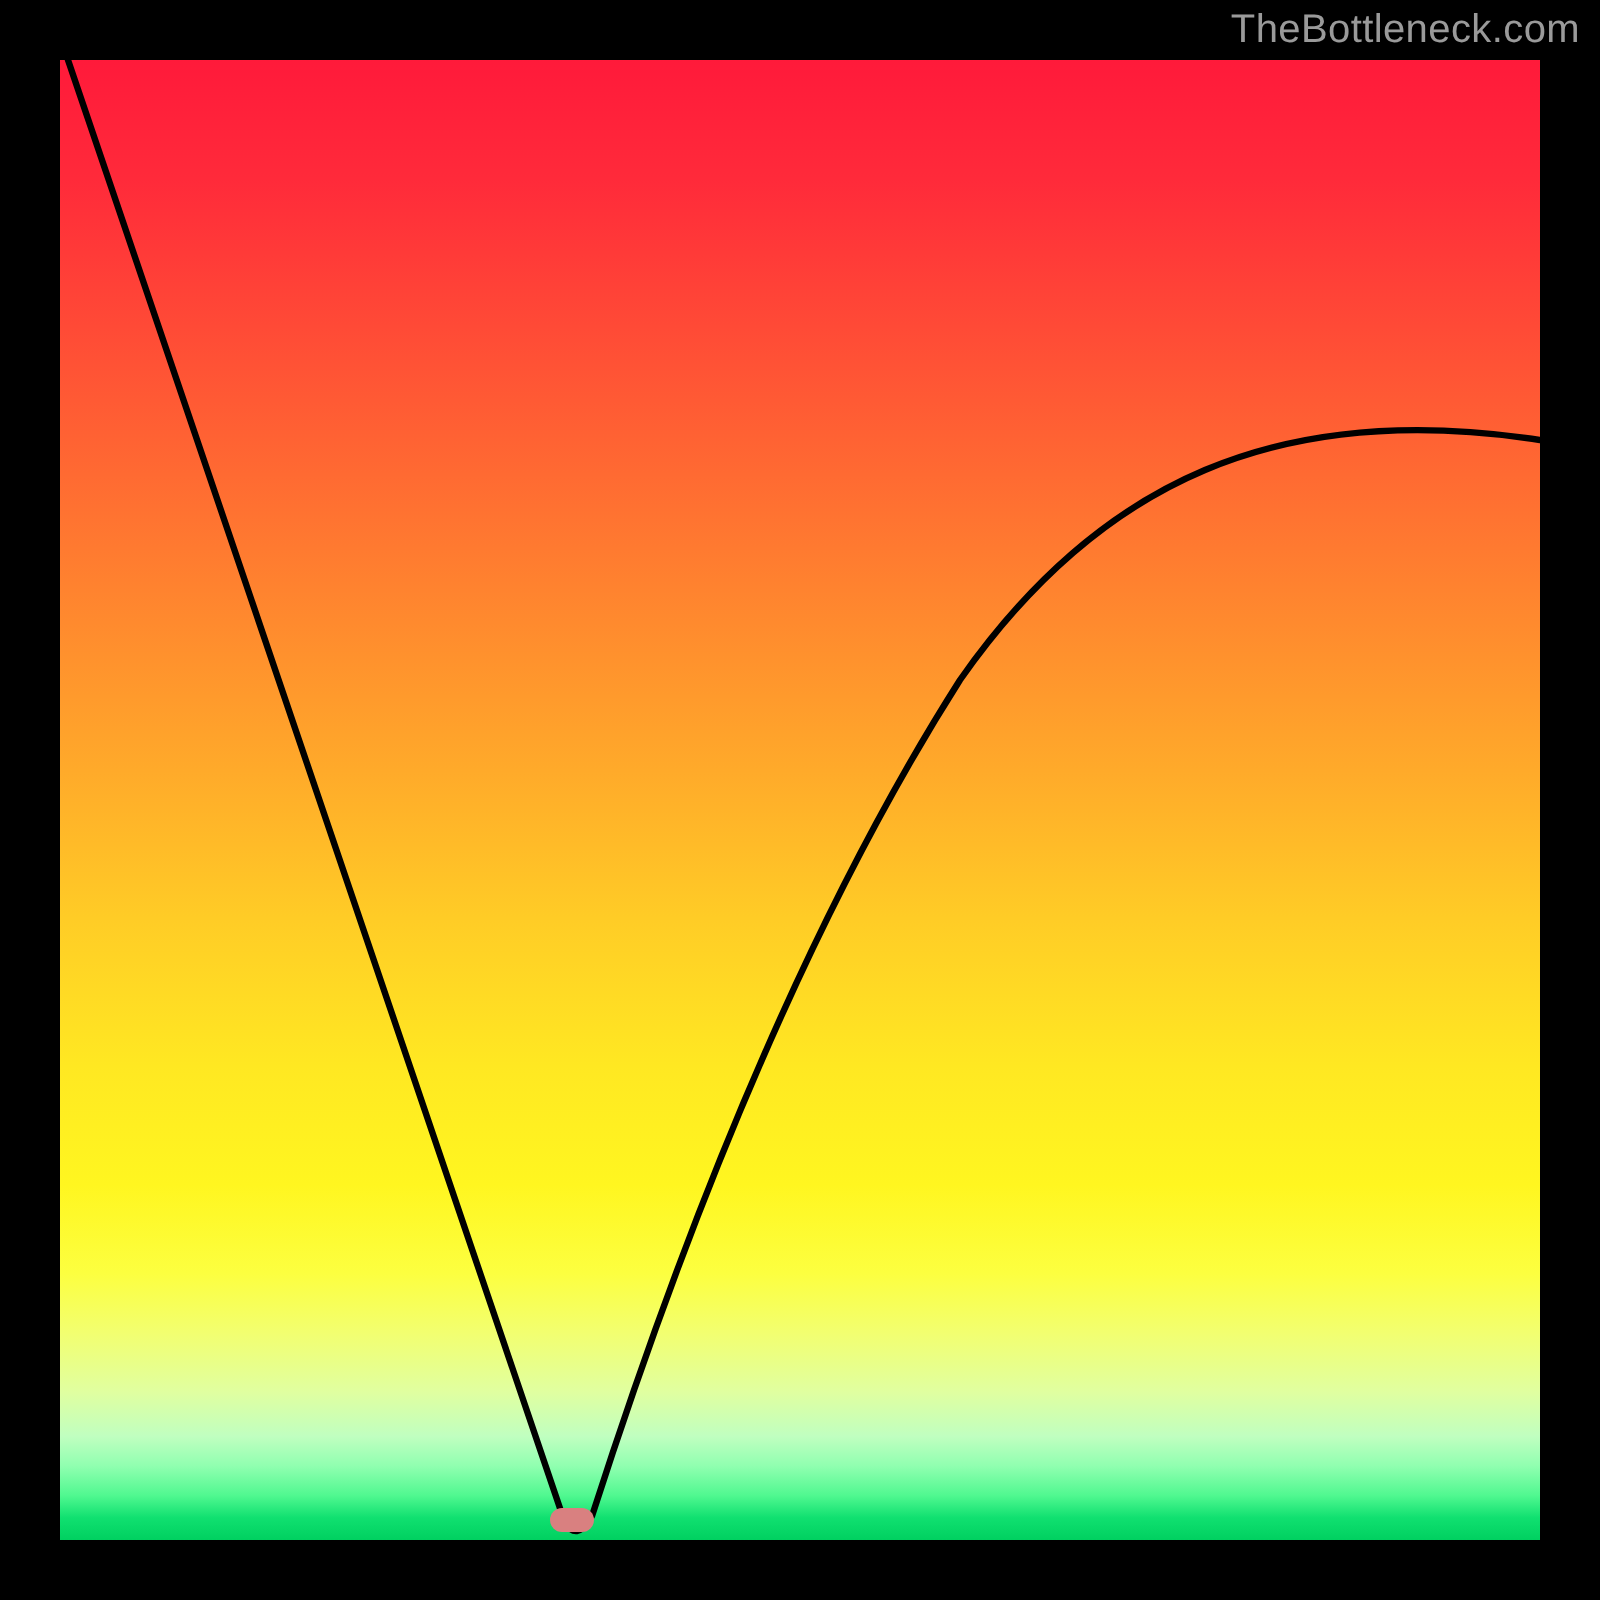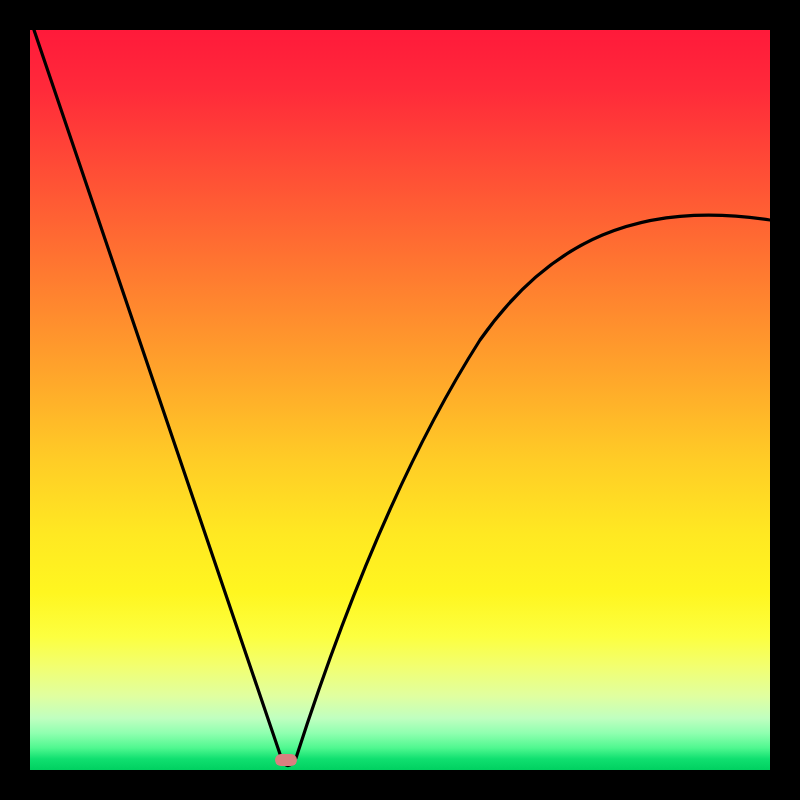--- a/index.html
+++ b/index.html
@@ -84,13 +84,14 @@
       <path d="M 4 0
                L 252 730
                Q 258 742 266 728
                C 320 560, 380 420, 450 310
                C 520 210, 610 170, 740 190" fill="none" stroke="#000" stroke-width="3.2" stroke-linecap="round"></path>
     </svg>
 
     <div class="marker" style="left: 245px; top: 724px;"></div>
   </div>
 
+  <div class="watermark">TheBottleneck.com</div>
 </div>
 
 </body></html>

